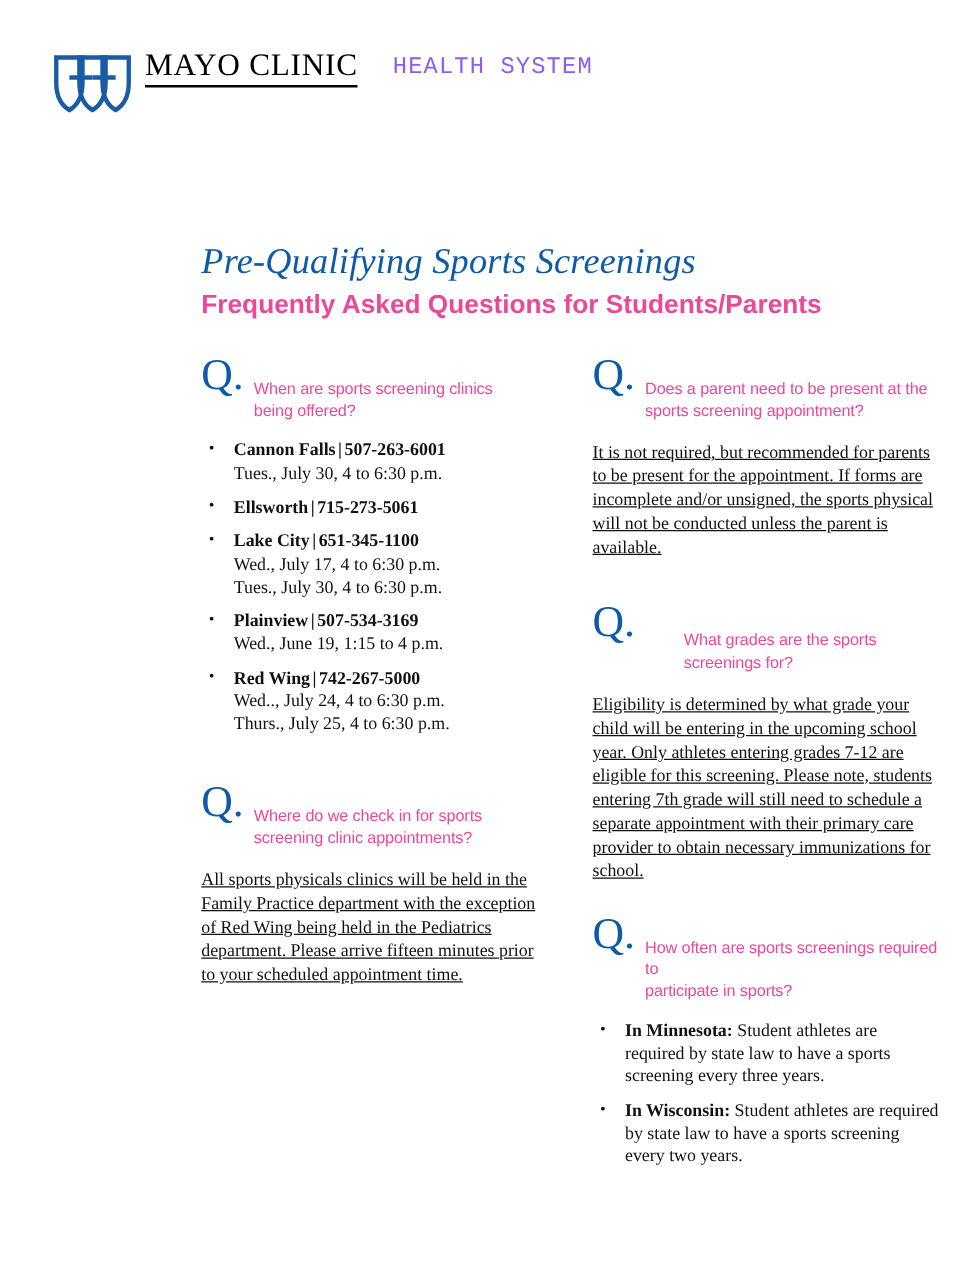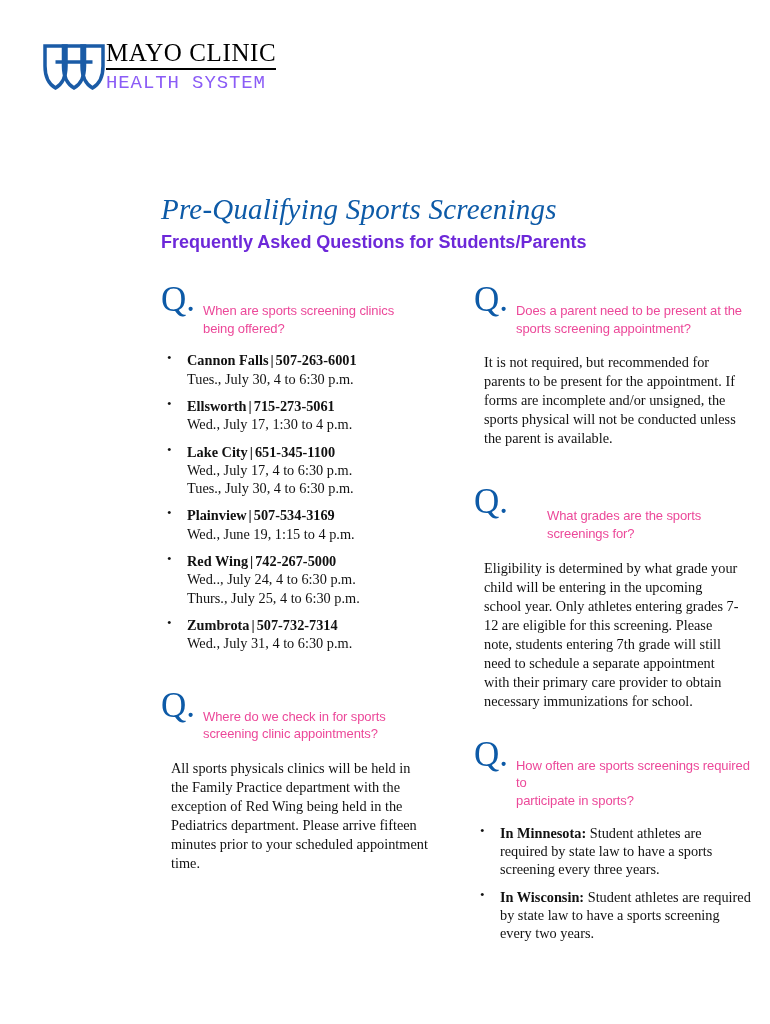--- a/index.html
+++ b/index.html
@@ -24,23 +24,24 @@
     display: flex;
     align-items: flex-start;
   }
   .shield-mark {
     width: 64px;
     height: 50px;
     flex: 0 0 auto;
     margin-top: 2px;
   }
   .logo-text {
-    display: flex;
-    flex-direction: column;
+    margin-left: 10px;
+    display: flex;
     align-items: stretch;
+    gap: 28px;
   }
   .logo-line1 {
     font-family: "Liberation Serif", serif;
     font-size: 25px;
     letter-spacing: 0.6px;
     line-height: 1.05;
     color: #000;
     white-space: nowrap;
     padding-bottom: 2px;
     border-bottom: 2px solid #000;
@@ -67,23 +68,23 @@
     font-style: italic;
     font-size: 29px;
     line-height: 1.15;
     color: #0d5aa7;
     letter-spacing: 0.2px;
     white-space: nowrap;
   }
   .doc-subtitle {
     font-family: "Liberation Sans", sans-serif;
     font-weight: bold;
-    font-size: 18px;
+    font-size: 21px;
     line-height: 1.25;
-    color: #6d28d9;
+    color: #ec4899;
     margin-top: 5px;
     white-space: nowrap;
   }
 
   
   .columns {
     position: absolute;
     left: 161px;
     top: 288px;
     width: 590px;
@@ -122,21 +123,21 @@
   .q-text.single { padding-top: 17px; margin-left: 31px; }
 
   
   .answer {
     font-family: "Liberation Serif", serif;
     font-size: 14.3px;
     line-height: 1.33;
     color: #111;
     margin-top: 16px;
   }
-  .answer p { margin: 10px; }
+  .answer p { margin: 0; text-decoration: underline; }
 
   ul.bullets {
     list-style: none;
     margin: 14px 0 0 0;
     padding: 0;
   }
   ul.bullets > li {
     position: relative;
     padding-left: 26px;
     margin-bottom: 9px;
@@ -195,40 +196,35 @@
           <span>being offered?</span>
         </span>
       </div>
       <ul class="bullets">
         <li>
           <span class="li-strong">Cannon Falls</span><span class="sep">|</span><span class="li-strong">507-263-6001</span>
           <span class="li-sub">Tues., July 30, 4 to 6:30 p.m.</span>
         </li>
         <li>
           <span class="li-strong">Ellsworth</span><span class="sep">|</span><span class="li-strong">715-273-5061</span>
-          <span class="li-sub">Wed., July 17, 1:30 to 4 p.m.</span>
         </li>
         <li>
           <span class="li-strong">Lake City</span><span class="sep">|</span><span class="li-strong">651-345-1100</span>
           <span class="li-sub">Wed., July 17, 4 to 6:30 p.m.</span>
           <span class="li-sub">Tues., July 30, 4 to 6:30 p.m.</span>
         </li>
         <li>
           <span class="li-strong">Plainview</span><span class="sep">|</span><span class="li-strong">507-534-3169</span>
           <span class="li-sub">Wed., June 19, 1:15 to 4 p.m.</span>
         </li>
         <li>
           <span class="li-strong">Red Wing</span><span class="sep">|</span><span class="li-strong">742-267-5000</span>
           <span class="li-sub">Wed.., July 24, 4 to 6:30 p.m.</span>
           <span class="li-sub">Thurs., July 25, 4 to 6:30 p.m.</span>
         </li>
-        <li>
-          <span class="li-strong">Zumbrota</span><span class="sep">|</span><span class="li-strong">507-732-7314</span>
-          <span class="li-sub">Wed., July 31, 4 to 6:30 p.m.</span>
-        </li>
       </ul>
     </div>
 
     <div class="spacer-md"></div>
 
     <div class="qa">
       <div class="q-head">
         <span class="q-mark">Q.</span>
         <span class="q-text">
           <span>Where do we check in for sports</span><br>

